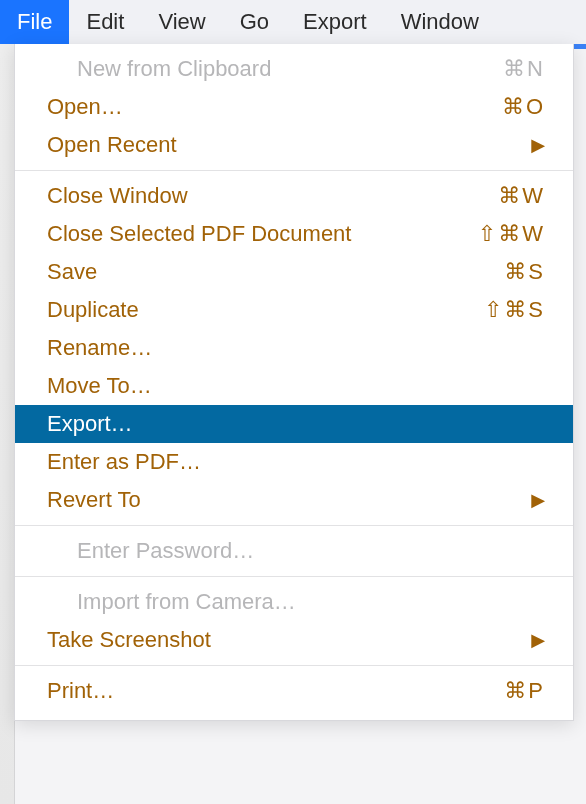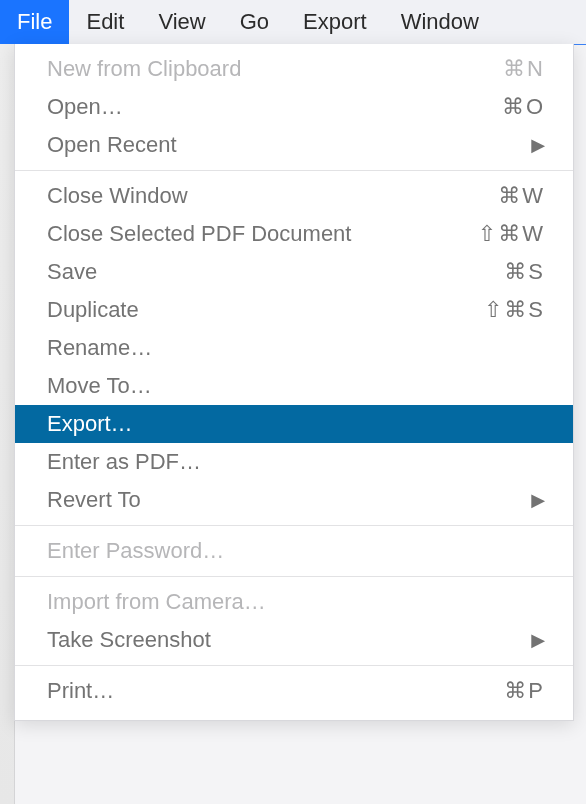--- a/index.html
+++ b/index.html
@@ -9,21 +9,21 @@
     height: 804px;
     font-family: -apple-system, "Helvetica Neue", Helvetica, Arial, sans-serif;
     background: #f4f4f6;
     overflow: hidden;
   }
   .menubar {
     display: flex;
     align-items: stretch;
     height: 44px;
     background: #f0f1f5;
-    border-bottom: 1px solid #3b82f6;
+    border-bottom: 5px solid #3b82f6;
     font-size: 22px;
     color: #2b2b2b;
   }
   .menubar .menu {
     display: flex;
     align-items: center;
     padding: 0 17px;
     cursor: default;
     user-select: none;
   }
@@ -42,26 +42,27 @@
     box-shadow: 0 4px 18px rgba(0,0,0,0.12);
     padding: 6px 0 10px 0;
   }
   .item {
     display: flex;
     align-items: center;
     justify-content: space-between;
     height: 38px;
     padding: 0 28px 0 32px;
     font-size: 22px;
-    color: #737373;
+    color: #a16207;
     cursor: default;
     user-select: none;
   }
   .item.disabled {
     color: #b6b6b8;
+    margin-left: 30px;
   }
   .item.highlight {
     background: #0369a1;
     color: #ffffff;
   }
   .item .label {
     white-space: nowrap;
   }
   .item .accel {
     font-size: 22px;

